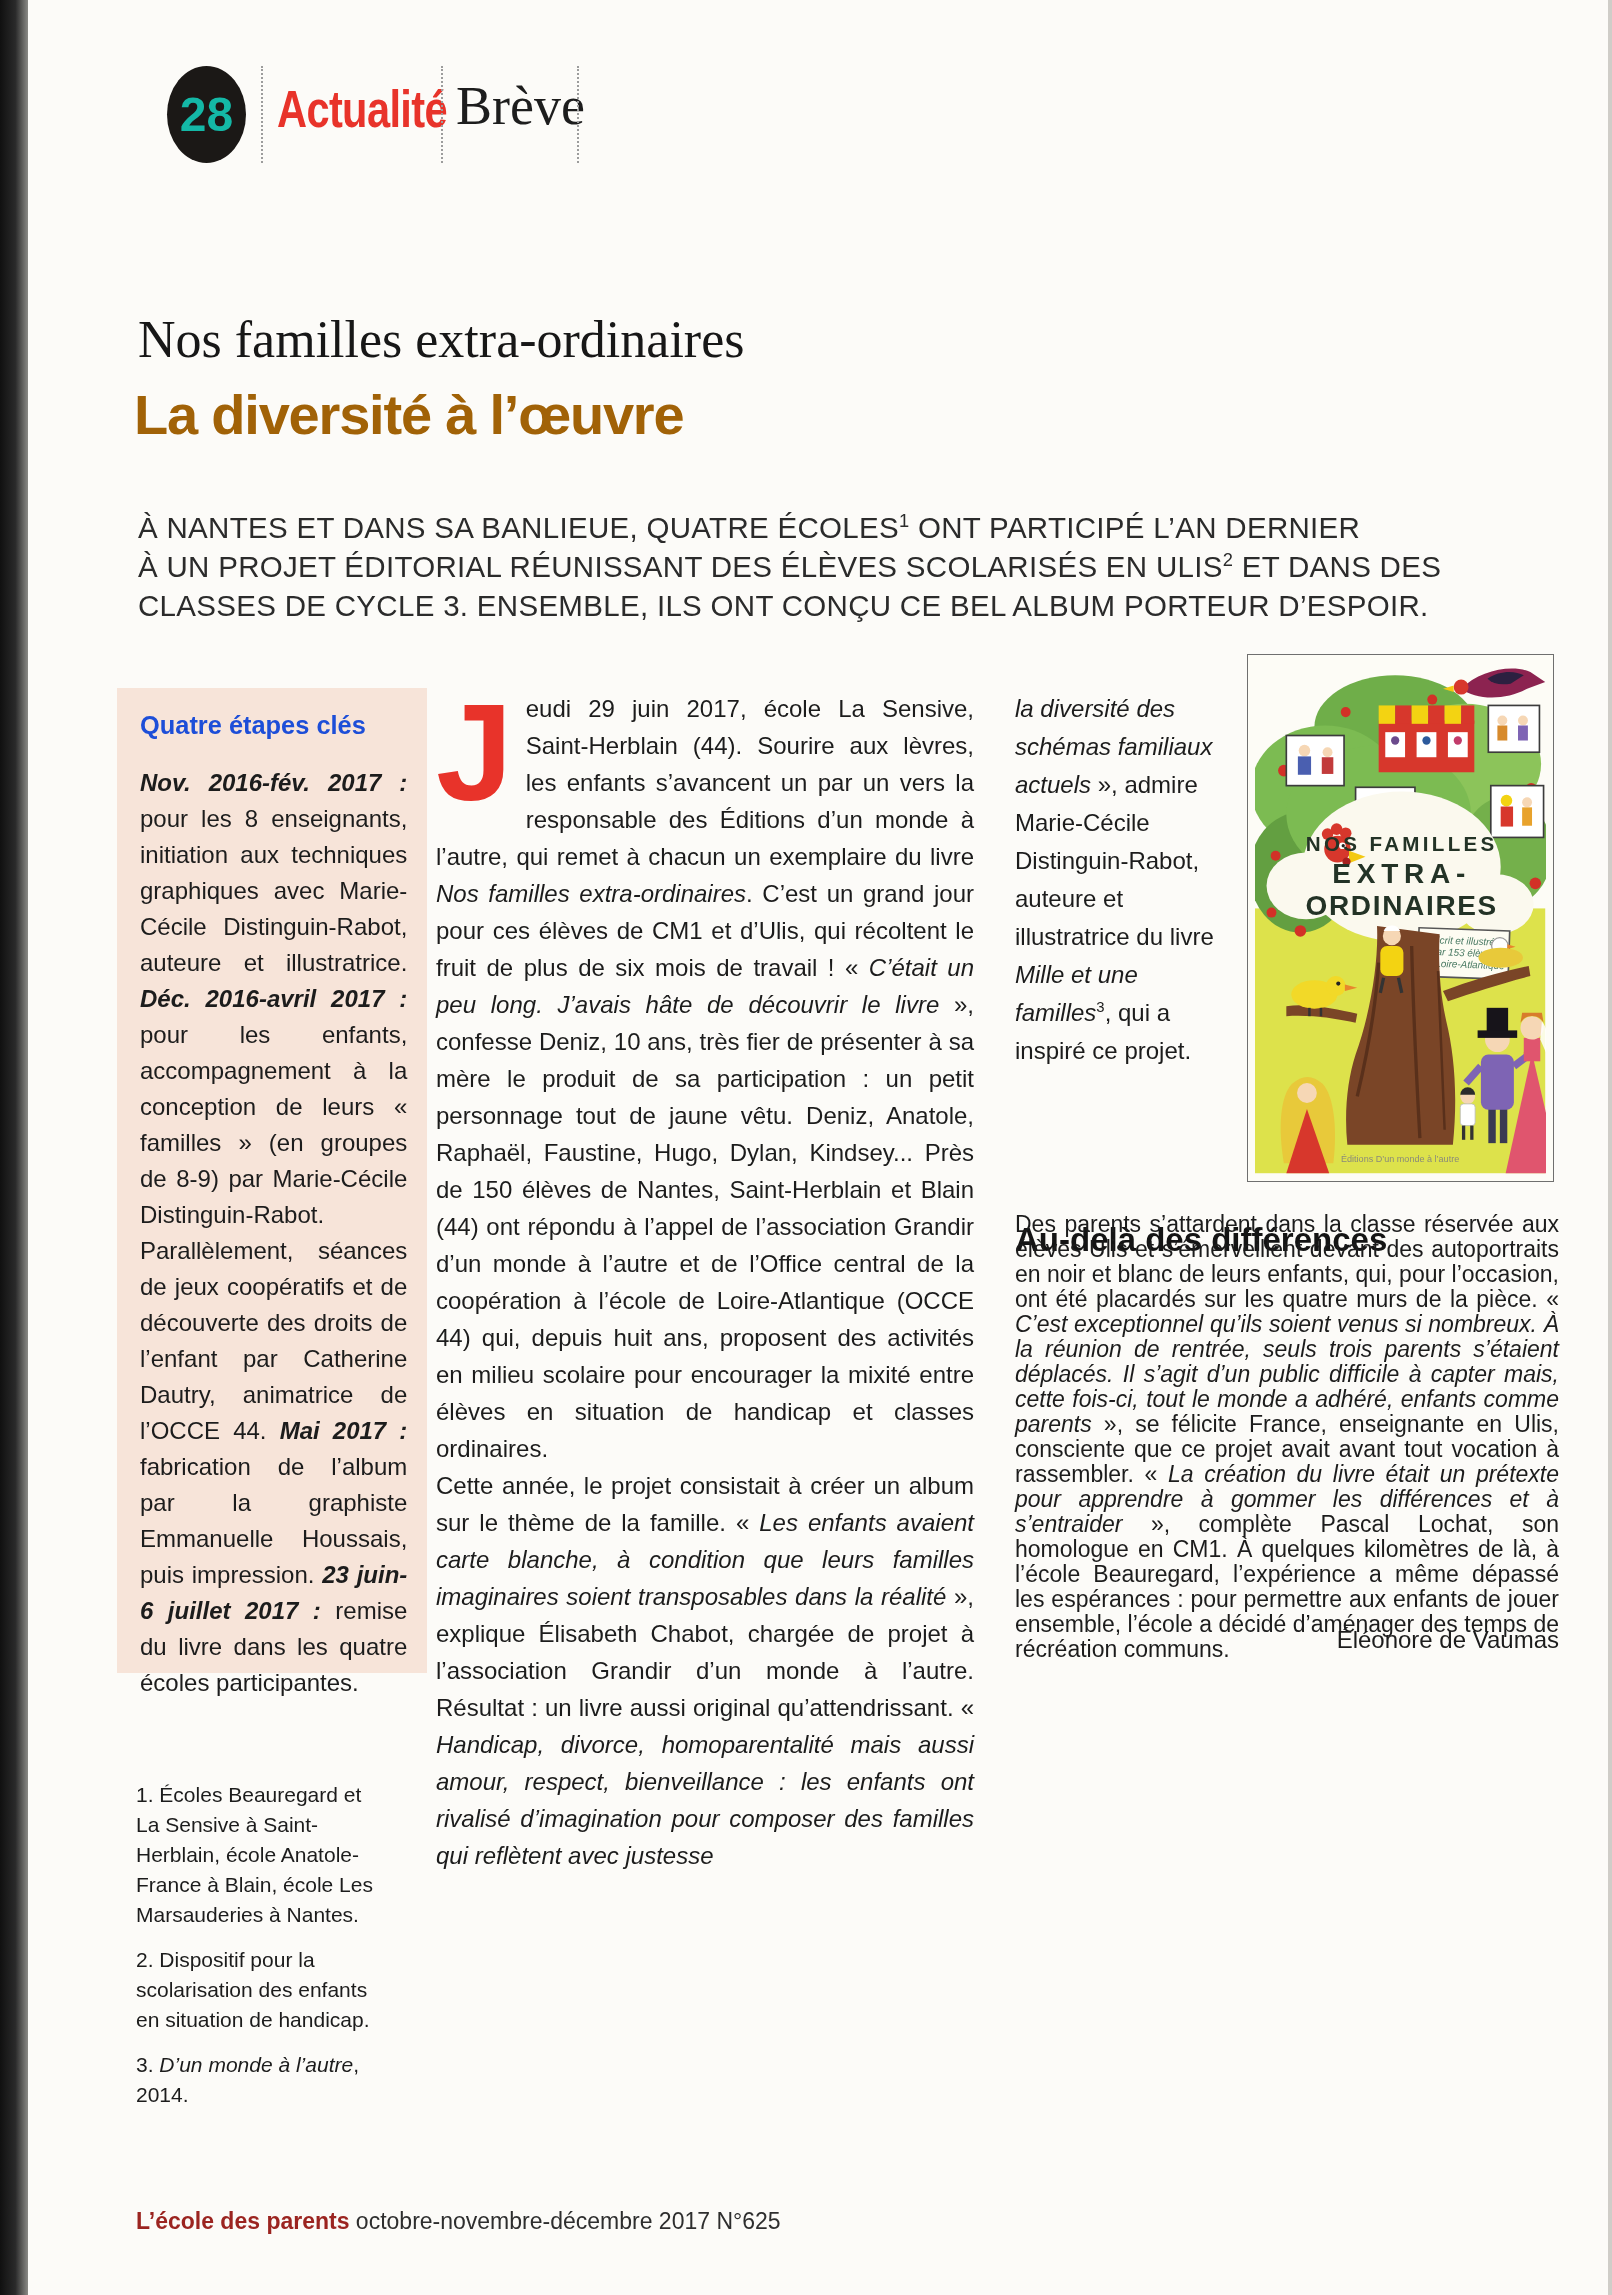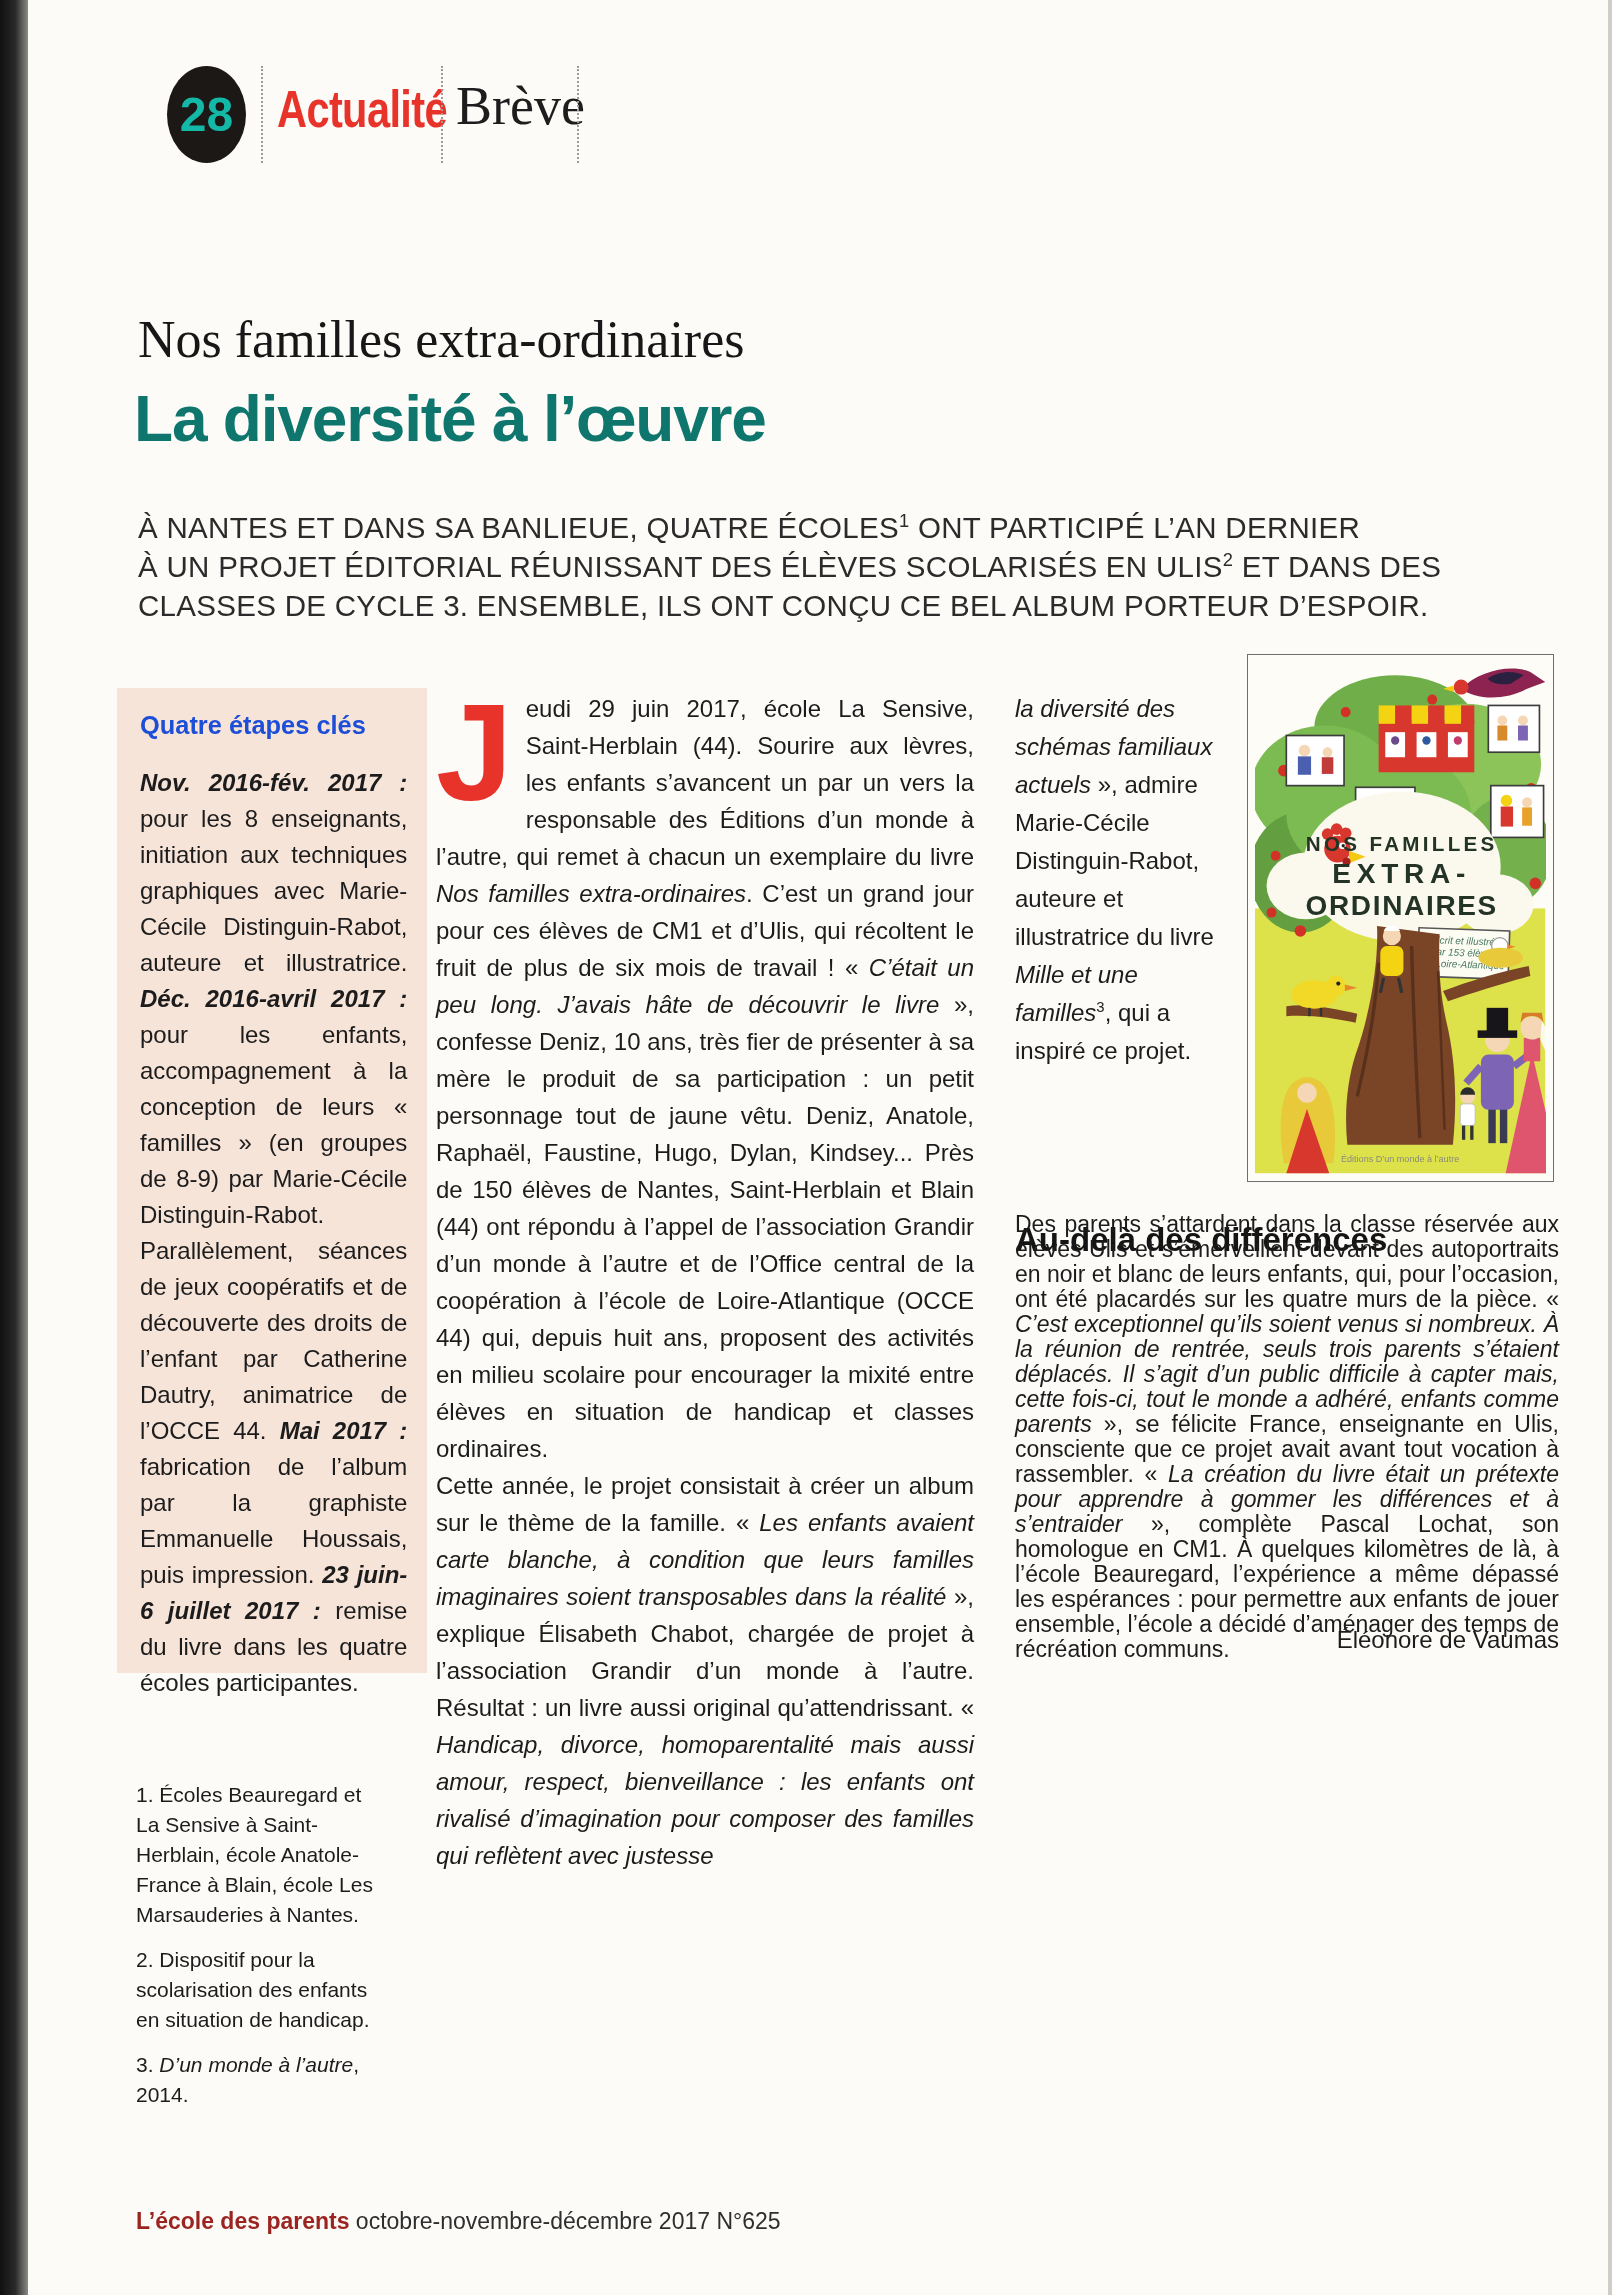--- a/index.html
+++ b/index.html
@@ -16,22 +16,22 @@
   .hsep{position:absolute;top:66px;height:97px;width:0;border-left:2.5px dotted #9c9c9c;}
   .sep1{left:261px}.sep2{left:441px}.sep3{left:577px}
   .section-label{position:absolute;left:277px;top:79px;font-size:52px;font-weight:700;
         color:#e8332a;transform:scaleX(.8);transform-origin:left;letter-spacing:-0.8px;}
   .subsection-label{position:absolute;left:456px;top:75px;font-family:"Liberation Serif",serif;
         font-size:54px;color:#1d1d1d;}
 
   
   .kicker{position:absolute;left:138px;top:310px;font-family:"Liberation Serif",serif;
         font-size:52px;color:#171717;}
-  .main-title{position:absolute;left:134px;top:382px;font-size:64px;font-weight:700;
-        letter-spacing:-1.2px;color:#0f766e;}
+  .main-title{position:absolute;left:134px;top:382px;font-size:56px;font-weight:700;
+        letter-spacing:-1.2px;color:#a16207;}
   .standfirst{position:absolute;left:138px;top:508px;width:1377px;font-size:29.5px;
         line-height:39px;color:#2b2b2b;letter-spacing:0.3px;}
 
   
   .sidebar-box{position:absolute;left:117px;top:688px;width:310px;height:985px;
         box-sizing:border-box;background:#f7e4d9;padding:23px 19.7px 24.6px 23px;}
   .sidebar-title{color:#1d4ed8;font-weight:700;font-size:25.4px;margin:0 0 24.6px 0;}
   .sidebar-text{font-size:24px;line-height:36px;text-align:justify;hyphens:auto;}
 
   

